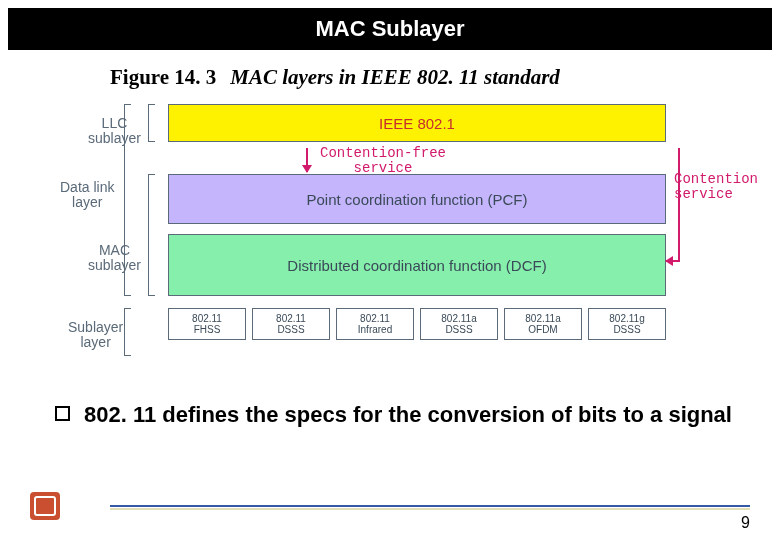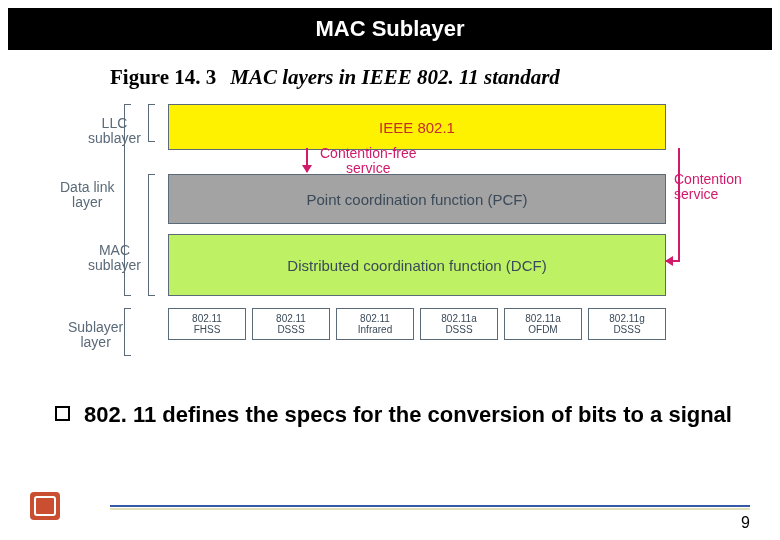--- a/index.html
+++ b/index.html
@@ -88,31 +88,31 @@
     position: absolute;
     border: 1.5px solid #5a6a78;
     display: flex;
     align-items: center;
     justify-content: center;
     font-size: 15px;
     color: #3a4a58;
     text-align: center;
   }
   .ieee-box {
-    top: 4px; left: 108px; width: 498px; height: 46px;
+    top: 4px; left: 108px; width: 498px; height: 38px;
     background: #fff200;
     color: #c62e2e;
   }
   .pcf-box {
     top: 74px; left: 108px; width: 498px; height: 50px;
-    background: #a3a3a3;
+    background: #c4b5fd;
   }
   .dcf-box {
     top: 134px; left: 108px; width: 498px; height: 62px;
-    background: #bef264;
+    background: #86efac;
   }
 
   
   .phys-row {
     position: absolute;
     top: 208px; left: 108px;
     display: flex;
     gap: 6px;
   }
   .phys-cell {
@@ -128,20 +128,21 @@
     color: #3a4a58;
     line-height: 1.15;
   }
 
   
   .arrow-label {
     position: absolute;
     font-size: 14px;
     color: #d11a6b;
     line-height: 1.1;
+    font-family: Liberation Mono, monospace;
   }
   .cf-label { top: 46px; left: 260px; text-align: center; }
   .c-label { top: 72px; left: 614px; }
 
   .arrow {
     position: absolute;
     width: 2px;
     background: #d11a6b;
   }
   .arrow::after {

